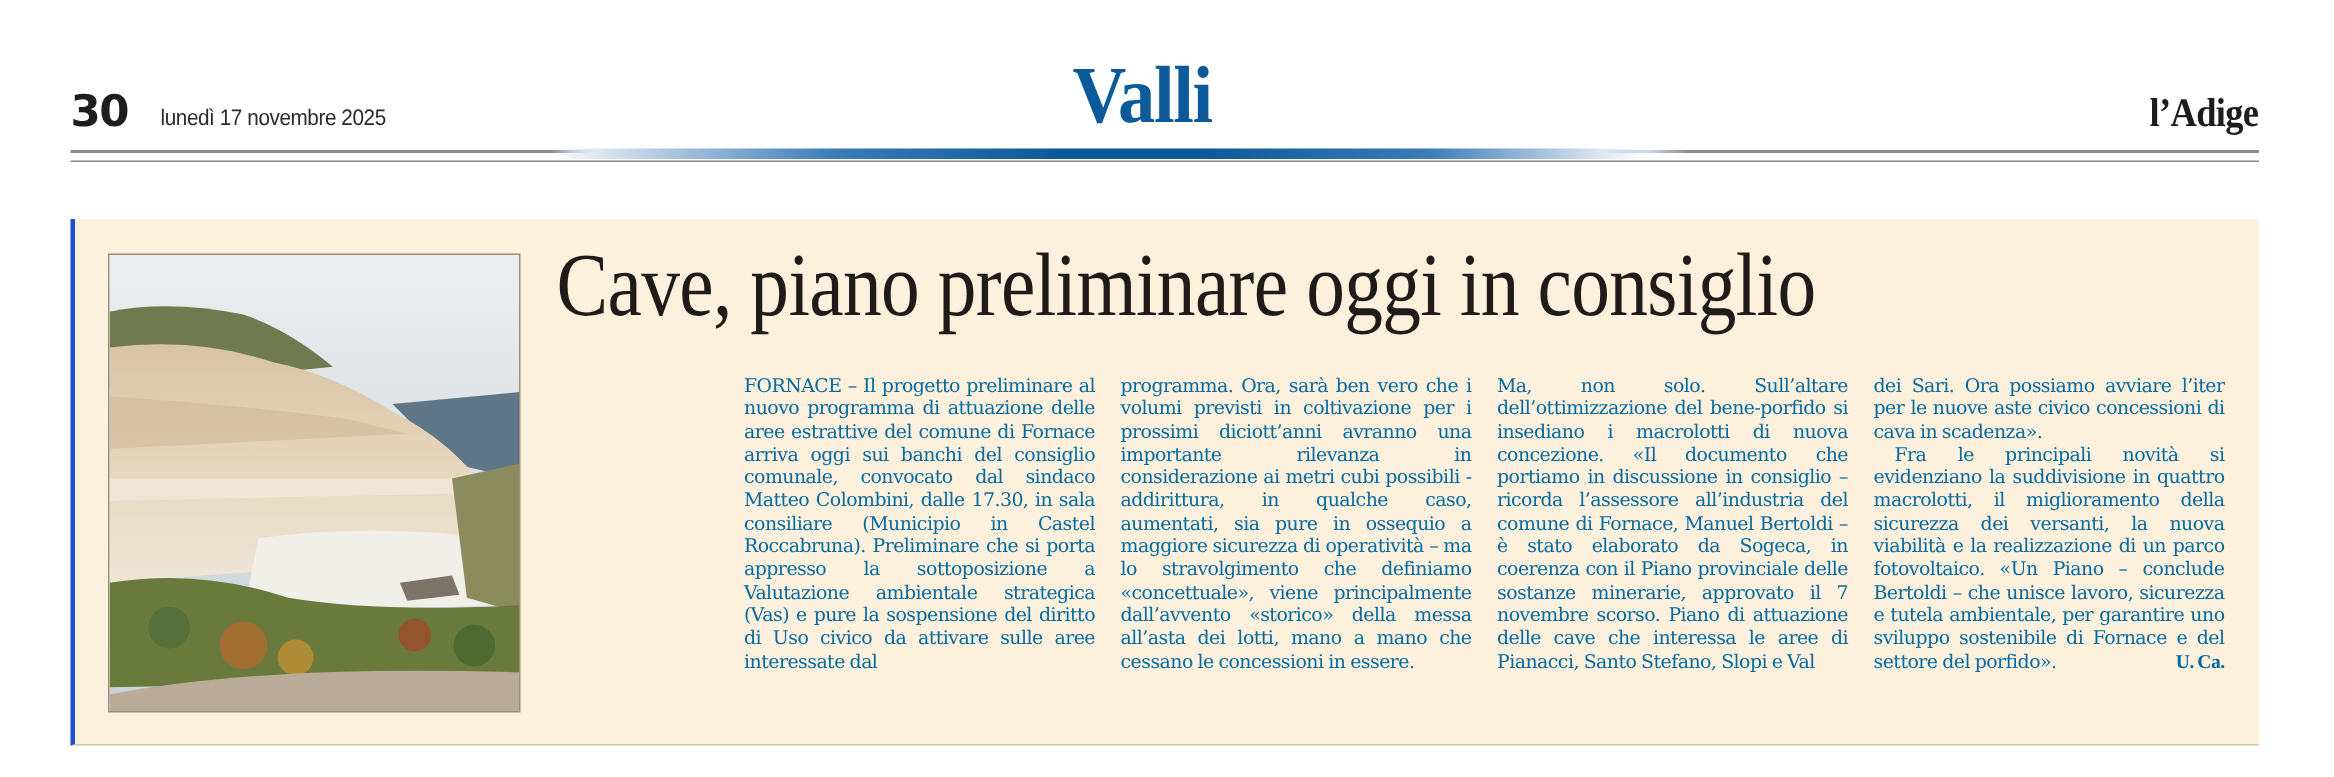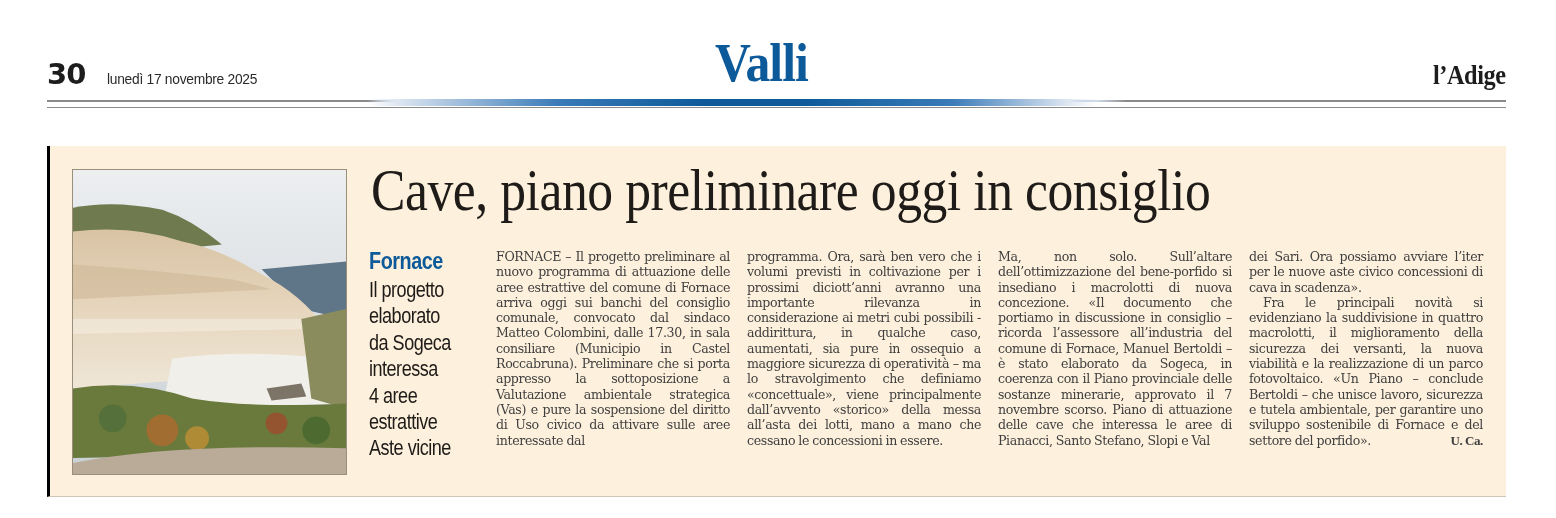--- a/index.html
+++ b/index.html
@@ -40,21 +40,21 @@
     }
     .rule-bottom {
       position: absolute; left: 47px; top: 107px; width: 1459px; height: 1px;
       background: #8a8a8a;
     }
 
     
     .article {
       position: absolute; left: 47px; top: 146px; width: 1459px; height: 351px;
       background: #fdf0dc;
-      border-left: 3px solid #000000;
+      border-left: 3px solid #1d4ed8;
       border-bottom: 1px solid #cfc7b5;
     }
     .photo {
       position: absolute; left: 22px; top: 23px; width: 275px; height: 306px;
       border: 1px solid #9a8f7a; overflow: hidden;
       background: linear-gradient(to bottom, #e9ecef 0%, #d8dde2 40%, #c5ccd3 100%);
     }
     .photo svg { display: block; width: 100%; height: 100%; }
 
     .headline {
@@ -79,21 +79,21 @@
       white-space: nowrap;
     }
 
     .columns {
       position: absolute; left: 446px; top: 103px; width: 988px; height: 230px;
       display: flex; gap: 17px;
     }
     .col {
       width: 234px; flex: 0 0 234px;
       font-family: "DejaVu Serif", serif; font-size: 12.6px; line-height: 15.3px;
-      color: #404040; text-align: justify; hyphens: manual;
+      color: #0369a1; text-align: justify; hyphens: manual;
       letter-spacing: -0.35px; word-spacing: -0.5px;
     }
     .col p { text-indent: 0; }
     .col p.indent { text-indent: 14px; }
     .byline { font-weight: bold; float: right; font-family: Liberation Serif, serif; font-size: 13px; }
   </style>
 </head>
 <body>
 
 <div class="page-num">30</div>
@@ -141,30 +141,20 @@
       <circle cx="205" cy="255" r="11" fill="#a2482b" opacity="0.75"></circle>
       <circle cx="40" cy="250" r="14" fill="#55703a"></circle>
       <circle cx="245" cy="262" r="14" fill="#4d6a31"></circle>
 
       <path d="M0 295 Q100 275 275 280 L275 306 L0 306 Z" fill="#b9ab98"></path>
     </svg>
   </div>
 
   <div class="headline">Cave, piano preliminare oggi in consiglio</div>
 
-  <div class="kicker">
-    <span class="kicker-place">Fornace</span>
-    <span class="kicker-line">Il progetto</span>
-    <span class="kicker-line">elaborato</span>
-    <span class="kicker-line">da Sogeca</span>
-    <span class="kicker-line">interessa</span>
-    <span class="kicker-line">4 aree</span>
-    <span class="kicker-line">estrattive</span>
-    <span class="kicker-line">Aste vicine</span>
-  </div>
 
   <div class="columns">
     <div class="col">
       <p>FORNACE – Il progetto preliminare al nuovo programma di attuazione delle aree estrattive del comune di Fornace arriva oggi sui banchi del consiglio comunale, convocato dal sindaco Matteo Colombini, dalle 17.30, in sala consiliare (Municipio in Castel Roccabruna). Preliminare che si porta appresso la sottoposizione a Valutazione ambientale strategica (Vas) e pure la sospensione del diritto di Uso civico da attivare sulle aree interessate dal</p>
     </div>
     <div class="col">
       <p>programma. Ora, sarà ben vero che i volumi previsti in coltivazione per i prossimi diciott’anni avranno una importante rilevanza in considerazione ai metri cubi possibili - addirittura, in qualche caso, aumentati, sia pure in ossequio a maggiore sicurezza di operatività – ma lo stravolgimento che definiamo «concettuale», viene principalmente dall’avvento «storico» della messa all’asta dei lotti, mano a mano che cessano le concessioni in essere.</p>
     </div>
     <div class="col">
       <p>Ma, non solo. Sull’altare dell’ottimizzazione del bene-porfido si insediano i macrolotti di nuova concezione. «Il documento che portiamo in discussione in consiglio – ricorda l’assessore all’industria del comune di Fornace, Manuel Bertoldi – è stato elaborato da Sogeca, in coerenza con il Piano provinciale delle sostanze minerarie, approvato il 7 novembre scorso. Piano di attuazione delle cave che interessa le aree di Pianacci, Santo Stefano, Slopi e Val</p>

